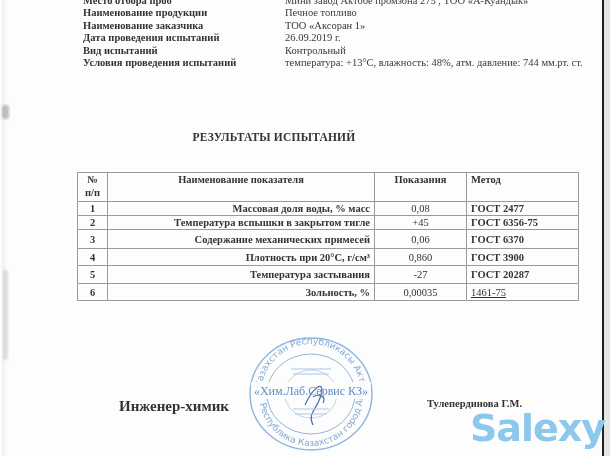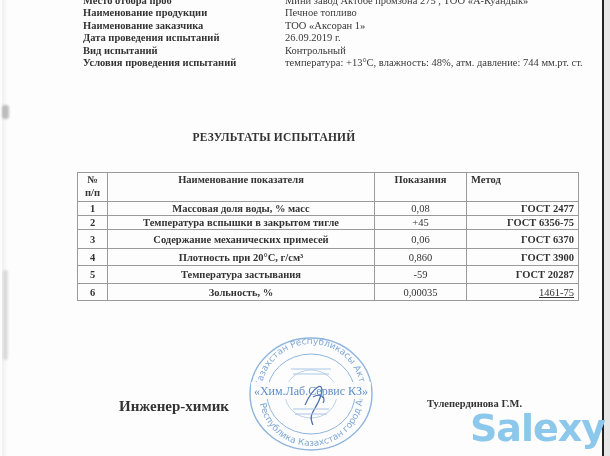--- a/index.html
+++ b/index.html
@@ -22,23 +22,23 @@
   .info-value { position: absolute; left: 202px; color: #3a3a3a; }
 
   .title { position: absolute; left: 0; width: 548px; top: 131px; text-align: center;
     font-size: 11.5px; font-weight: bold; letter-spacing: 0.2px; color: #333; }
 
   table.results { position: absolute; left: 77px; top: 172px; border-collapse: collapse;
     font-size: 10.5px; color: #333; }
   table.results td, table.results th { border: 1px solid #9a9a9a; padding: 0 4px; line-height: 13px; }
   table.results th { font-weight: bold; vertical-align: top; }
   .c1 { width: 21px; text-align: center; }
-  .c2 { width: 258px; text-align: center; font-weight: bold; }
+  .c2 { width: 258px; text-align: right; font-weight: bold; }
   .c3 { width: 83px; text-align: center; }
-  .c4 { width: 103px; text-align: right; font-weight: bold; }
+  .c4 { width: 103px; text-align: left; font-weight: bold; }
   th.c2 { text-align: center; }
   th.c4 { text-align: left; padding-left: 12px; }
   td.c1 { font-weight: bold; }
 
   .sign-role { position: absolute; left: 119px; top: 398px; font-size: 15px; font-weight: bold; color: #333; }
   .sign-name { position: absolute; left: 427px; top: 398px; font-size: 10.5px; font-weight: bold; color: #333; }
 
   .stamp { position: absolute; left: 247px; top: 335px; width: 128px; height: 118px; }
   .watermark { position: absolute; left: 470px; top: 406px; font-family: "DejaVu Sans", sans-serif;
     font-size: 38px; font-weight: bold; color: #8cc7ec; letter-spacing: -1px; }
@@ -113,21 +113,21 @@
   </tr>
   <tr style="height:17px;">
     <td class="c1">4</td>
     <td class="c2">Плотность при 20°C, г/см³</td>
     <td class="c3">0,860</td>
     <td class="c4">ГОСТ 3900</td>
   </tr>
   <tr style="height:18px;">
     <td class="c1">5</td>
     <td class="c2">Температура застывания</td>
-    <td class="c3">-59</td>
+    <td class="c3">-27</td>
     <td class="c4">ГОСТ 20287</td>
   </tr>
   <tr style="height:17px;">
     <td class="c1">6</td>
     <td class="c2">Зольность, %</td>
     <td class="c3">0,00035</td>
     <td class="c4" style="font-weight:normal;text-decoration:underline;">1461-75</td>
   </tr>
 </tbody>
   </table>

